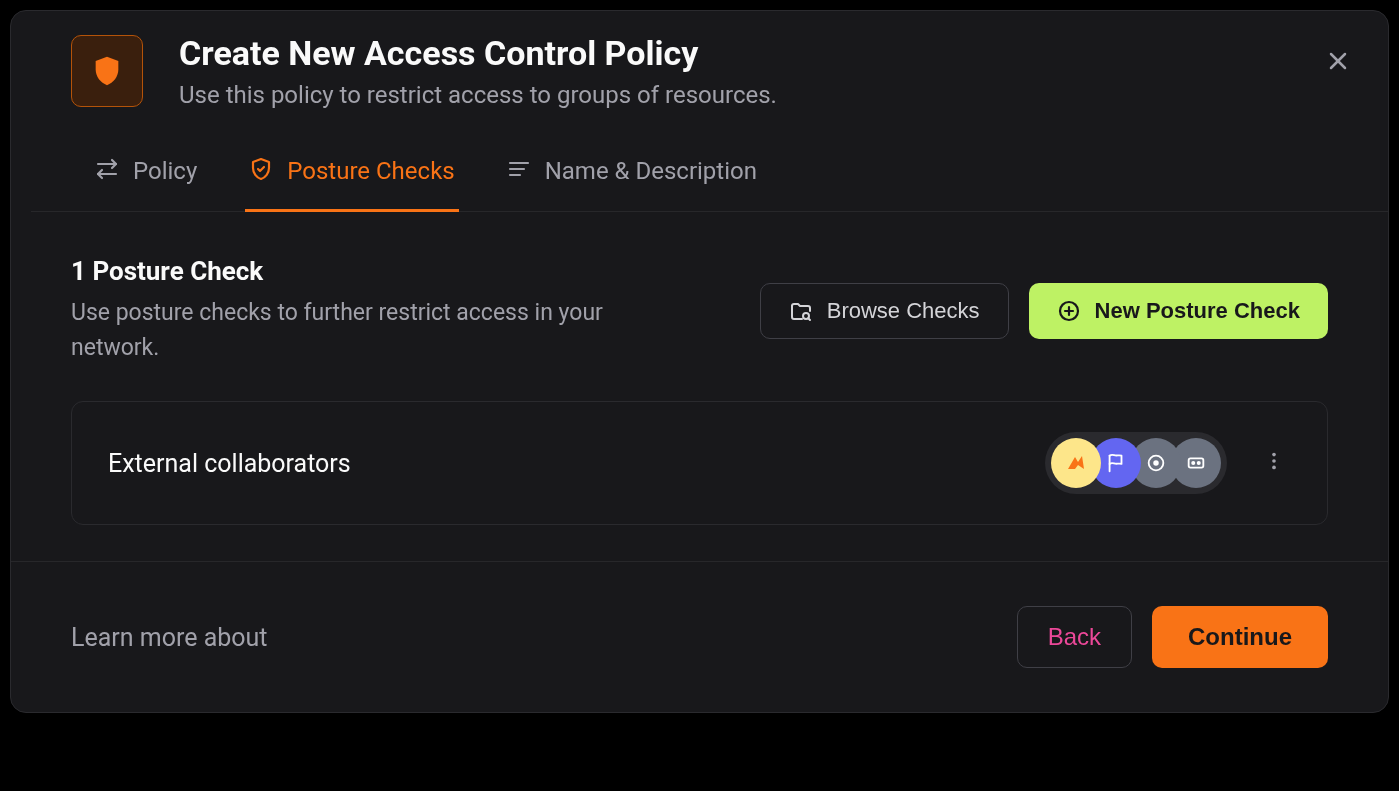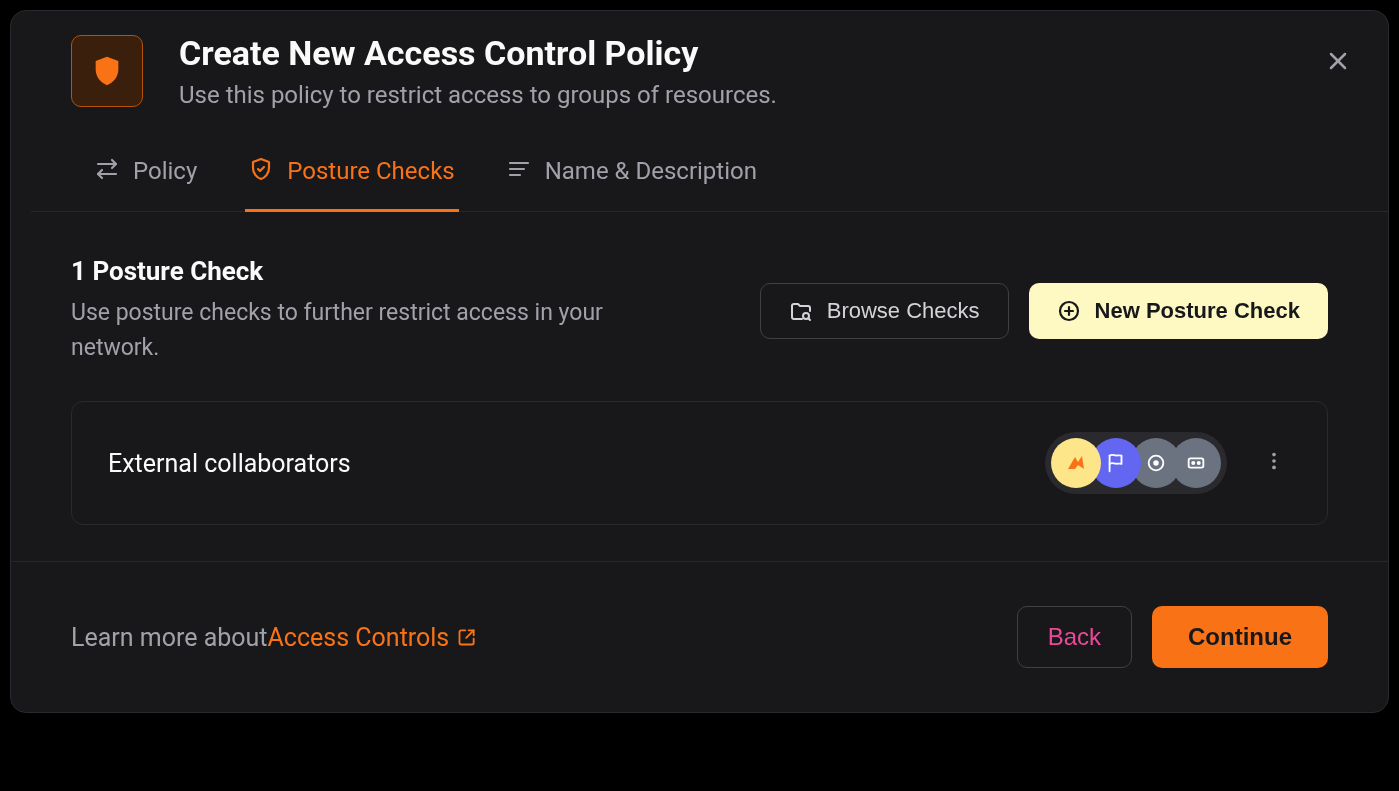--- a/index.html
+++ b/index.html
@@ -123,21 +123,21 @@
     font-weight: 500;
     cursor: pointer;
     border: none;
   }
   .btn-outline {
     background: #18181b;
     border: 1px solid #3f3f46;
     color: #d4d4d8;
   }
   .btn-primary {
-    background: #fef9c3;
+    background: #bef264;
     color: #18181b;
     font-weight: 600;
   }
   .check-row {
     border: 1px solid #2a2a2e;
     border-radius: 12px;
     padding: 30px 36px;
     display: flex;
     justify-content: space-between;
     align-items: center;
@@ -182,21 +182,21 @@
     padding: 44px 60px;
     display: flex;
     justify-content: space-between;
     align-items: center;
   }
   .footer-left {
     color: #a1a1aa;
     font-size: 25px;
     display: flex;
     align-items: center;
-    gap: 0;
+    gap: 6px;
   }
   .footer-link {
     color: #f97316;
     display: inline-flex;
     align-items: center;
     gap: 8px;
     cursor: pointer;
   }
   .footer-actions {
     display: flex;
@@ -336,28 +336,20 @@
               <circle cx="12" cy="19" r="2"></circle>
             </svg>
         </div>
       </div>
     </div>
   </div>
 
   <div class="footer">
     <div class="footer-left">
       <span>Learn more about</span>
-      <a class="footer-link">
-        <span>Access Controls</span>
-        <svg width="20" height="20" viewBox="0 0 24 24" fill="none" stroke="currentColor" stroke-width="2.2" stroke-linecap="round" stroke-linejoin="round">
-            <path d="M10 4 H5 a2 2 0 0 0-2 2 V19 a2 2 0 0 0 2 2 H18 a2 2 0 0 0 2-2 V14"></path>
-            <path d="M14 4 H20 V10"></path>
-            <path d="M20 4 L11 13"></path>
-          </svg>
-      </a>
     </div>
     <div class="footer-actions">
       <button class="btn-back">
         <span>Back</span>
       </button>
       <button class="btn-continue">
         <span>Continue</span>
       </button>
     </div>
   </div>

